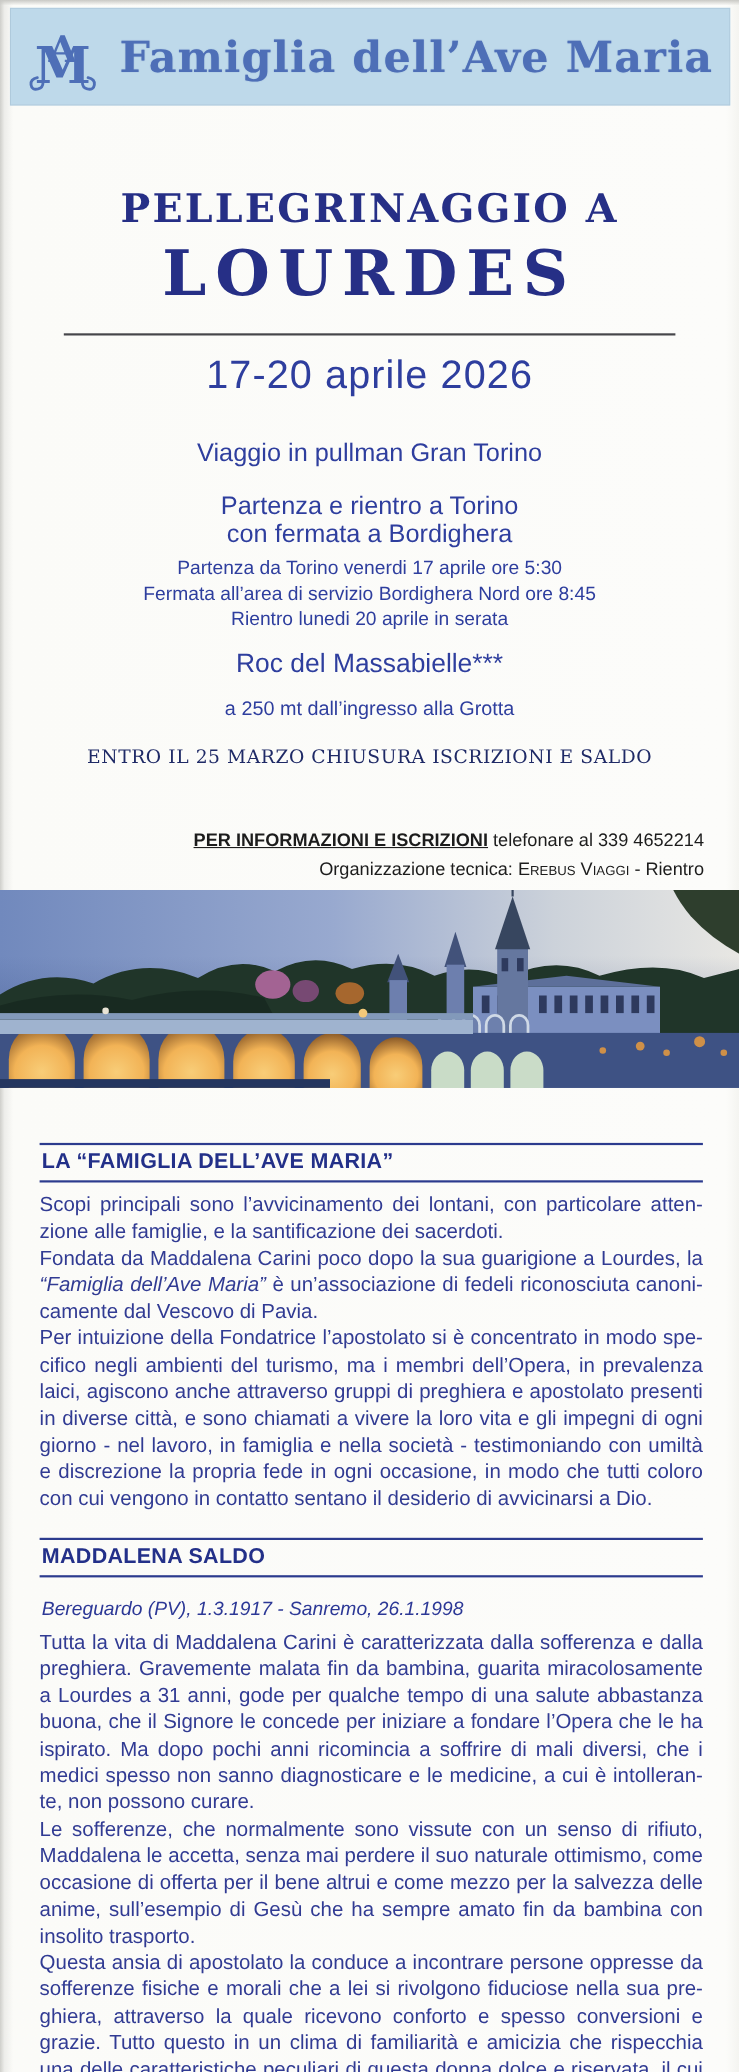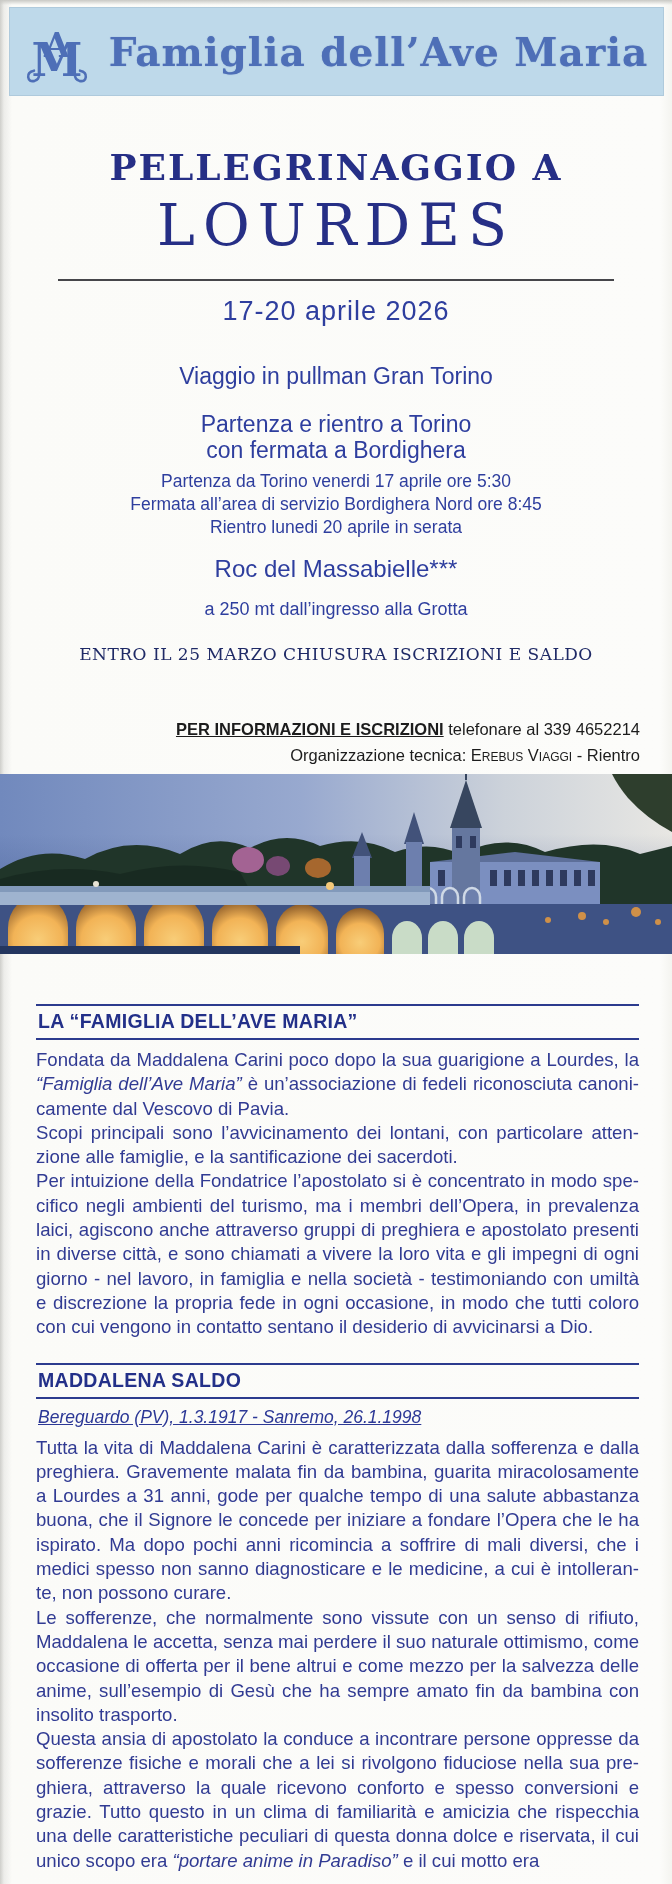--- a/index.html
+++ b/index.html
@@ -27,34 +27,34 @@
   .monogram{width:64px;height:70px;flex:0 0 auto;margin-top:4px;}
   .org-name{
     font-family:"DejaVu Serif","Liberation Serif",serif;
     font-weight:bold;font-size:39px;letter-spacing:1px;
     color:#4e6fb7;text-shadow:0 0 1px rgba(78,111,183,.55);
     white-space:nowrap;
   }
   
   .hero{text-align:center;}
   .title-1{
-    margin-top:50px;
+    margin-top:73px;
     font-family:"DejaVu Serif","Liberation Serif",serif;
     font-weight:bold;font-size:36px;letter-spacing:2px;color:#262f86;
   }
   .title-2{
     margin-top:4px;
     font-family:"DejaVu Serif","Liberation Serif",serif;
-    font-weight:normal;font-size:57px;letter-spacing:8px;color:#262f86;
+    font-weight:bold;font-size:57px;letter-spacing:8px;color:#262f86;
   }
   .title-divider{
     width:556px;border:0;border-top:2.5px solid #46464a;
     margin:21px auto 0;
   }
-  .trip-dates{margin-top:15px;font-size:27px;color:#2e3e9e;letter-spacing:1px;}
+  .trip-dates{margin-top:15px;font-size:36px;color:#2e3e9e;letter-spacing:1px;}
   .transport{margin-top:36px;font-size:23px;color:#2e3e9e;}
   .route{margin-top:21px;font-size:23px;color:#2e3e9e;line-height:26px;}
   .schedule{margin-top:7px;font-size:17.5px;color:#2e3e9e;line-height:23px;}
   .hotel{margin-top:16px;font-size:24px;color:#2e3e9e;line-height:28px;}
   .hotel-note{margin-top:16px;font-size:18px;color:#2e3e9e;}
   .deadline{
     margin-top:24px;
     font-family:"DejaVu Serif","Liberation Serif",serif;
     font-weight:normal;font-size:17px;letter-spacing:.5px;color:#1f2a66;
   }
@@ -66,21 +66,21 @@
   
   .section{margin:0 33px 0 36px;}
   .section-1{margin-top:50px;}
   .section-2{margin-top:23px;}
   .rule{border:0;border-top:2px solid #2c3b8e;margin:0;}
   .section-heading{
     font-size:19.5px;font-weight:bold;color:#233089;
     letter-spacing:.3px;padding:4px 0 5px 2px;
   }
   .section-sub{
-    margin-top:8px;font-size:17.5px;font-style:italic;color:#2c3896;padding-left:2px;text-decoration:underline;
+    margin-top:18px;font-size:17.5px;font-style:italic;color:#2c3896;padding-left:2px;
   }
   .section-body{margin-top:8px;}
   .para{
     font-size:18.6px;line-height:24.3px;color:#313b93;
     text-align:justify;margin:0;
   }
 </style>
 </head>
 <body>
 
@@ -217,22 +217,22 @@
       <circle cx="548" cy="146" r="3"></circle>
     </g>
     <rect x="0" y="172" width="300" height="8" fill="#24365f"></rect>
   </svg>
 
   <div class="section section-1">
     <hr class="rule">
     <div class="section-heading">LA “FAMIGLIA DELL’AVE MARIA”</div>
     <hr class="rule">
     <div class="section-body">
+      <p class="para"><span>Scopi principali sono l’avvicinamento dei lontani, con particolare atten-zione alle famiglie, e la santificazione dei sacerdoti.</span></p>
       <p class="para"><span>Fondata da Maddalena Carini poco dopo la sua guarigione a Lourdes, la </span><span style="font-style: italic;">“Famiglia dell’Ave Maria”</span><span> è un’associazione di fedeli riconosciuta canoni-camente dal Vescovo di Pavia.</span></p>
-      <p class="para"><span>Scopi principali sono l’avvicinamento dei lontani, con particolare atten-zione alle famiglie, e la santificazione dei sacerdoti.</span></p>
       <p class="para"><span>Per intuizione della Fondatrice l’apostolato si è concentrato in modo spe-cifico negli ambienti del turismo, ma i membri dell’Opera, in prevalenza laici, agiscono anche attraverso gruppi di preghiera e apostolato presenti in diverse città, e sono chiamati a vivere la loro vita e gli impegni di ogni giorno - nel lavoro, in famiglia e nella società - testimoniando con umiltà e discrezione la propria fede in ogni occasione, in modo che tutti coloro con cui vengono in contatto sentano il desiderio di avvicinarsi a Dio.</span></p>
     </div>
   </div>
 
   <div class="section section-2">
     <hr class="rule">
     <div class="section-heading">MADDALENA SALDO</div>
     <hr class="rule">
     <div class="section-sub">Bereguardo (PV), 1.3.1917 - Sanremo, 26.1.1998</div>
     <div class="section-body">

